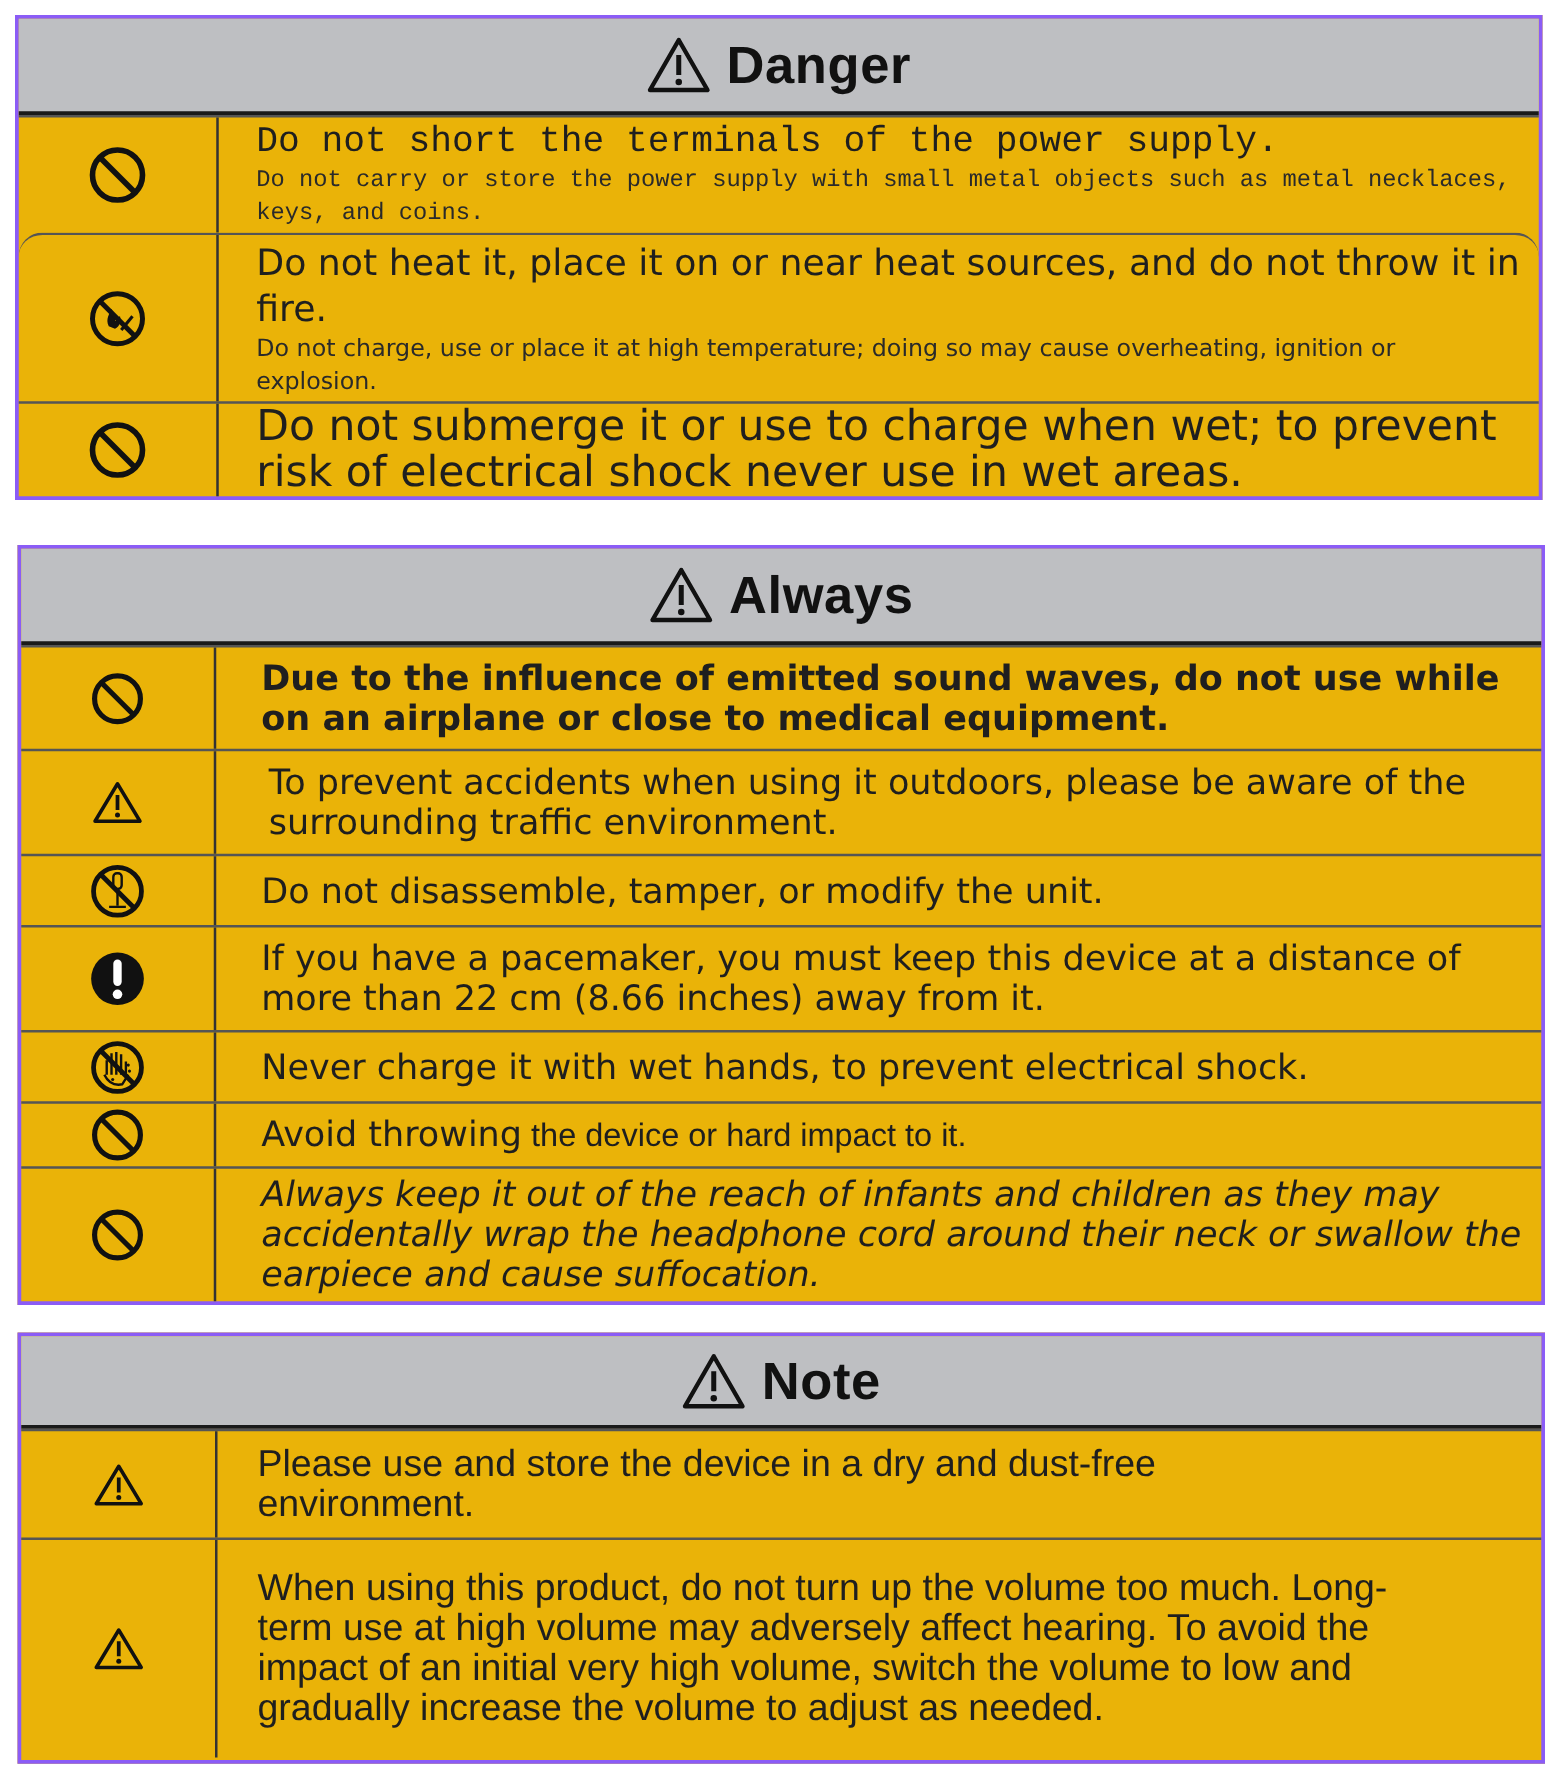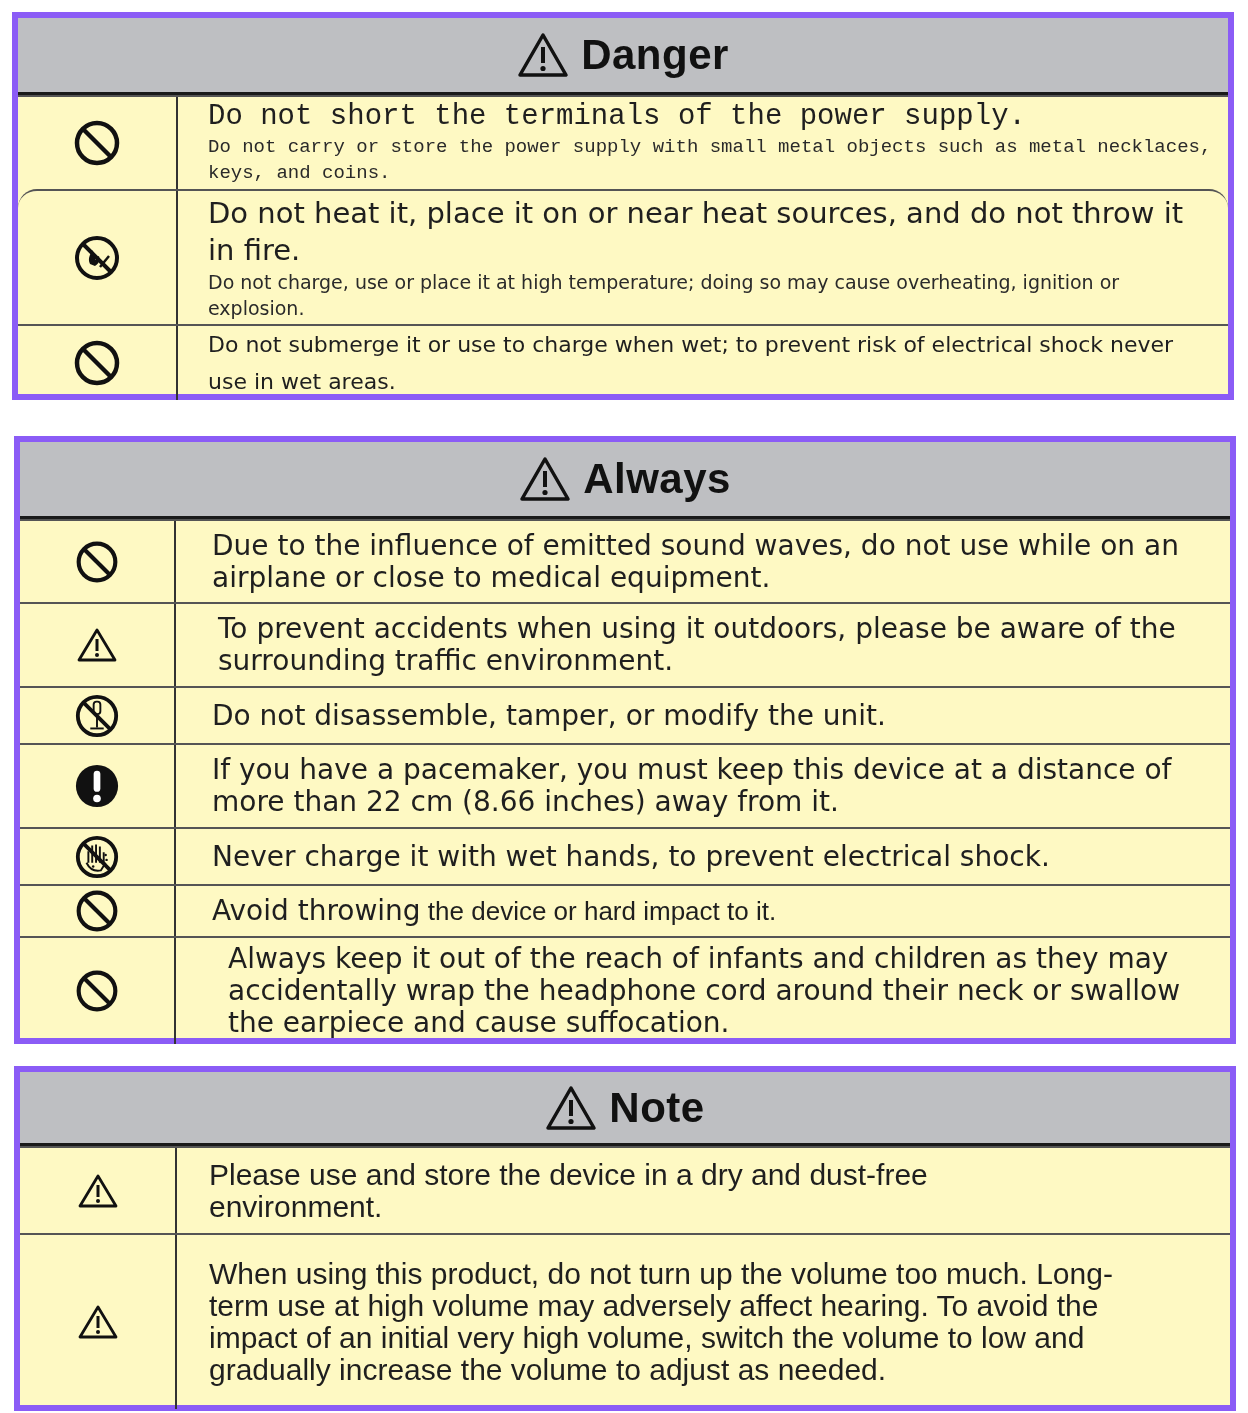--- a/index.html
+++ b/index.html
@@ -1,17 +1,17 @@
 <!DOCTYPE html>
 <html><head>
 <meta charset="utf-8">
 <style>
   html, body { margin: 0; padding: 0; background: #ffffff; }
   body { width: 1248px; height: 1413px; position: relative; overflow: hidden; font-family: "DejaVu Sans", sans-serif; color: #1a1a1a; }
-  .panel { position: absolute; left: 12px; width: 1222px; border: 6px solid #8b5cf6; box-sizing: border-box; background: #fef9c3; }
+  .panel { position: absolute; left: 12px; width: 1222px; border: 3px solid #8b5cf6; box-sizing: border-box; background: #eab308; }
   .panel-header { background: #bebfc2; border-bottom: 3px solid #1a1a1a; display: flex; align-items: center; justify-content: center; box-sizing: border-box; }
   .panel-title { font-family: "Liberation Sans", sans-serif; font-weight: bold; font-size: 42px; color: #111; margin-left: 12px; letter-spacing: 0.5px; }
   .row { display: flex; border-top: 2px solid #555; box-sizing: border-box; }
   .row:first-of-type { border-top: none; }
   .icon-cell { width: 160px; flex: 0 0 160px; display: flex; align-items: center; justify-content: center; border-right: 2px solid #333; box-sizing: border-box; }
   .text-cell { flex: 1; padding: 4px 14px 4px 30px; box-sizing: border-box; display: flex; flex-direction: column; justify-content: center; }
   .main { font-size: 28px; line-height: 36px; color: #1f1f1f; }
   .main-tight { font-size: 28px; line-height: 32px; color: #1f1f1f; }
   .sub { font-size: 19px; line-height: 26px; color: #2a2a2a; }
   .note-text { font-family: "Liberation Sans", sans-serif; font-size: 30px; line-height: 32px; color: #1f1f1f; }
@@ -68,21 +68,21 @@
   <div class="row" style="height:76px;">
     <div class="icon-cell">
       <span>
         <svg width="48" height="48" viewBox="0 0 48 48">
             <circle cx="24" cy="24" r="20" fill="none" stroke="#111" stroke-width="4.5"></circle>
             <line x1="10" y1="10" x2="38" y2="38" stroke="#111" stroke-width="4.5"></line>
           </svg>
       </span>
     </div>
     <div class="text-cell">
-      <div class="main" style="font-size:22px; line-height:37px;">Do not submerge it or use to charge when wet; to prevent risk of electrical shock never use in wet areas.</div>
+      <div class="main" style="font-size:34px; line-height:37px;">Do not submerge it or use to charge when wet; to prevent risk of electrical shock never use in wet areas.</div>
     </div>
   </div>
 </div>
 
 <div class="panel" style="top:436px; height:608px; left:14px; width:1222px;">
   <div class="panel-header" style="height:77px;">
     <span>
       <svg width="52" height="46" viewBox="0 0 52 46">
           <polygon points="26,3 49,43 3,43" fill="none" stroke="#111" stroke-width="3.5" stroke-linejoin="round"></polygon>
           <rect x="24" y="15" width="4" height="16" fill="#111"></rect>
@@ -94,21 +94,21 @@
 
   <div class="row" style="height:83px;">
     <div class="icon-cell" style="width:156px; flex-basis:156px;">
       <span>
         <svg width="44" height="44" viewBox="0 0 48 48">
             <circle cx="24" cy="24" r="20" fill="none" stroke="#111" stroke-width="4.5"></circle>
             <line x1="10" y1="10" x2="38" y2="38" stroke="#111" stroke-width="4.5"></line>
           </svg>
       </span>
     </div>
-    <div class="text-cell" style="padding-left:36px;">
+    <div class="text-cell" style="padding-left:36px;font-weight:bold;">
       <div class="main-tight">Due to the influence of emitted sound waves, do not use while on an airplane or close to medical equipment.</div>
     </div>
   </div>
 
   <div class="row" style="height:84px;">
     <div class="icon-cell" style="width:156px; flex-basis:156px;">
       <span>
         <svg width="42" height="36" viewBox="0 0 42 36">
             <polygon points="21,3 39,33 3,33" fill="none" stroke="#111" stroke-width="2.8" stroke-linejoin="round"></polygon>
             <rect x="19.5" y="12" width="3" height="12" fill="#111"></rect>
@@ -187,21 +187,21 @@
 
   <div class="row" style="height:108px;">
     <div class="icon-cell" style="width:156px; flex-basis:156px;">
       <span>
         <svg width="44" height="44" viewBox="0 0 48 48">
             <circle cx="24" cy="24" r="20" fill="none" stroke="#111" stroke-width="4.5"></circle>
             <line x1="10" y1="10" x2="38" y2="38" stroke="#111" stroke-width="4.5"></line>
           </svg>
       </span>
     </div>
-    <div class="text-cell" style="padding-left:52px;">
+    <div class="text-cell" style="padding-left:36px;font-style:italic;">
       <div class="main-tight">Always keep it out of the reach of infants and children as they may accidentally wrap the headphone cord around their neck or swallow the earpiece and cause suffocation.</div>
     </div>
   </div>
 </div>
 
 <div class="panel" style="top:1066px; height:345px; left:14px; width:1222px;">
   <div class="panel-header" style="height:74px;">
     <span>
       <svg width="52" height="46" viewBox="0 0 52 46">
           <polygon points="26,3 49,43 3,43" fill="none" stroke="#111" stroke-width="3.5" stroke-linejoin="round"></polygon>

